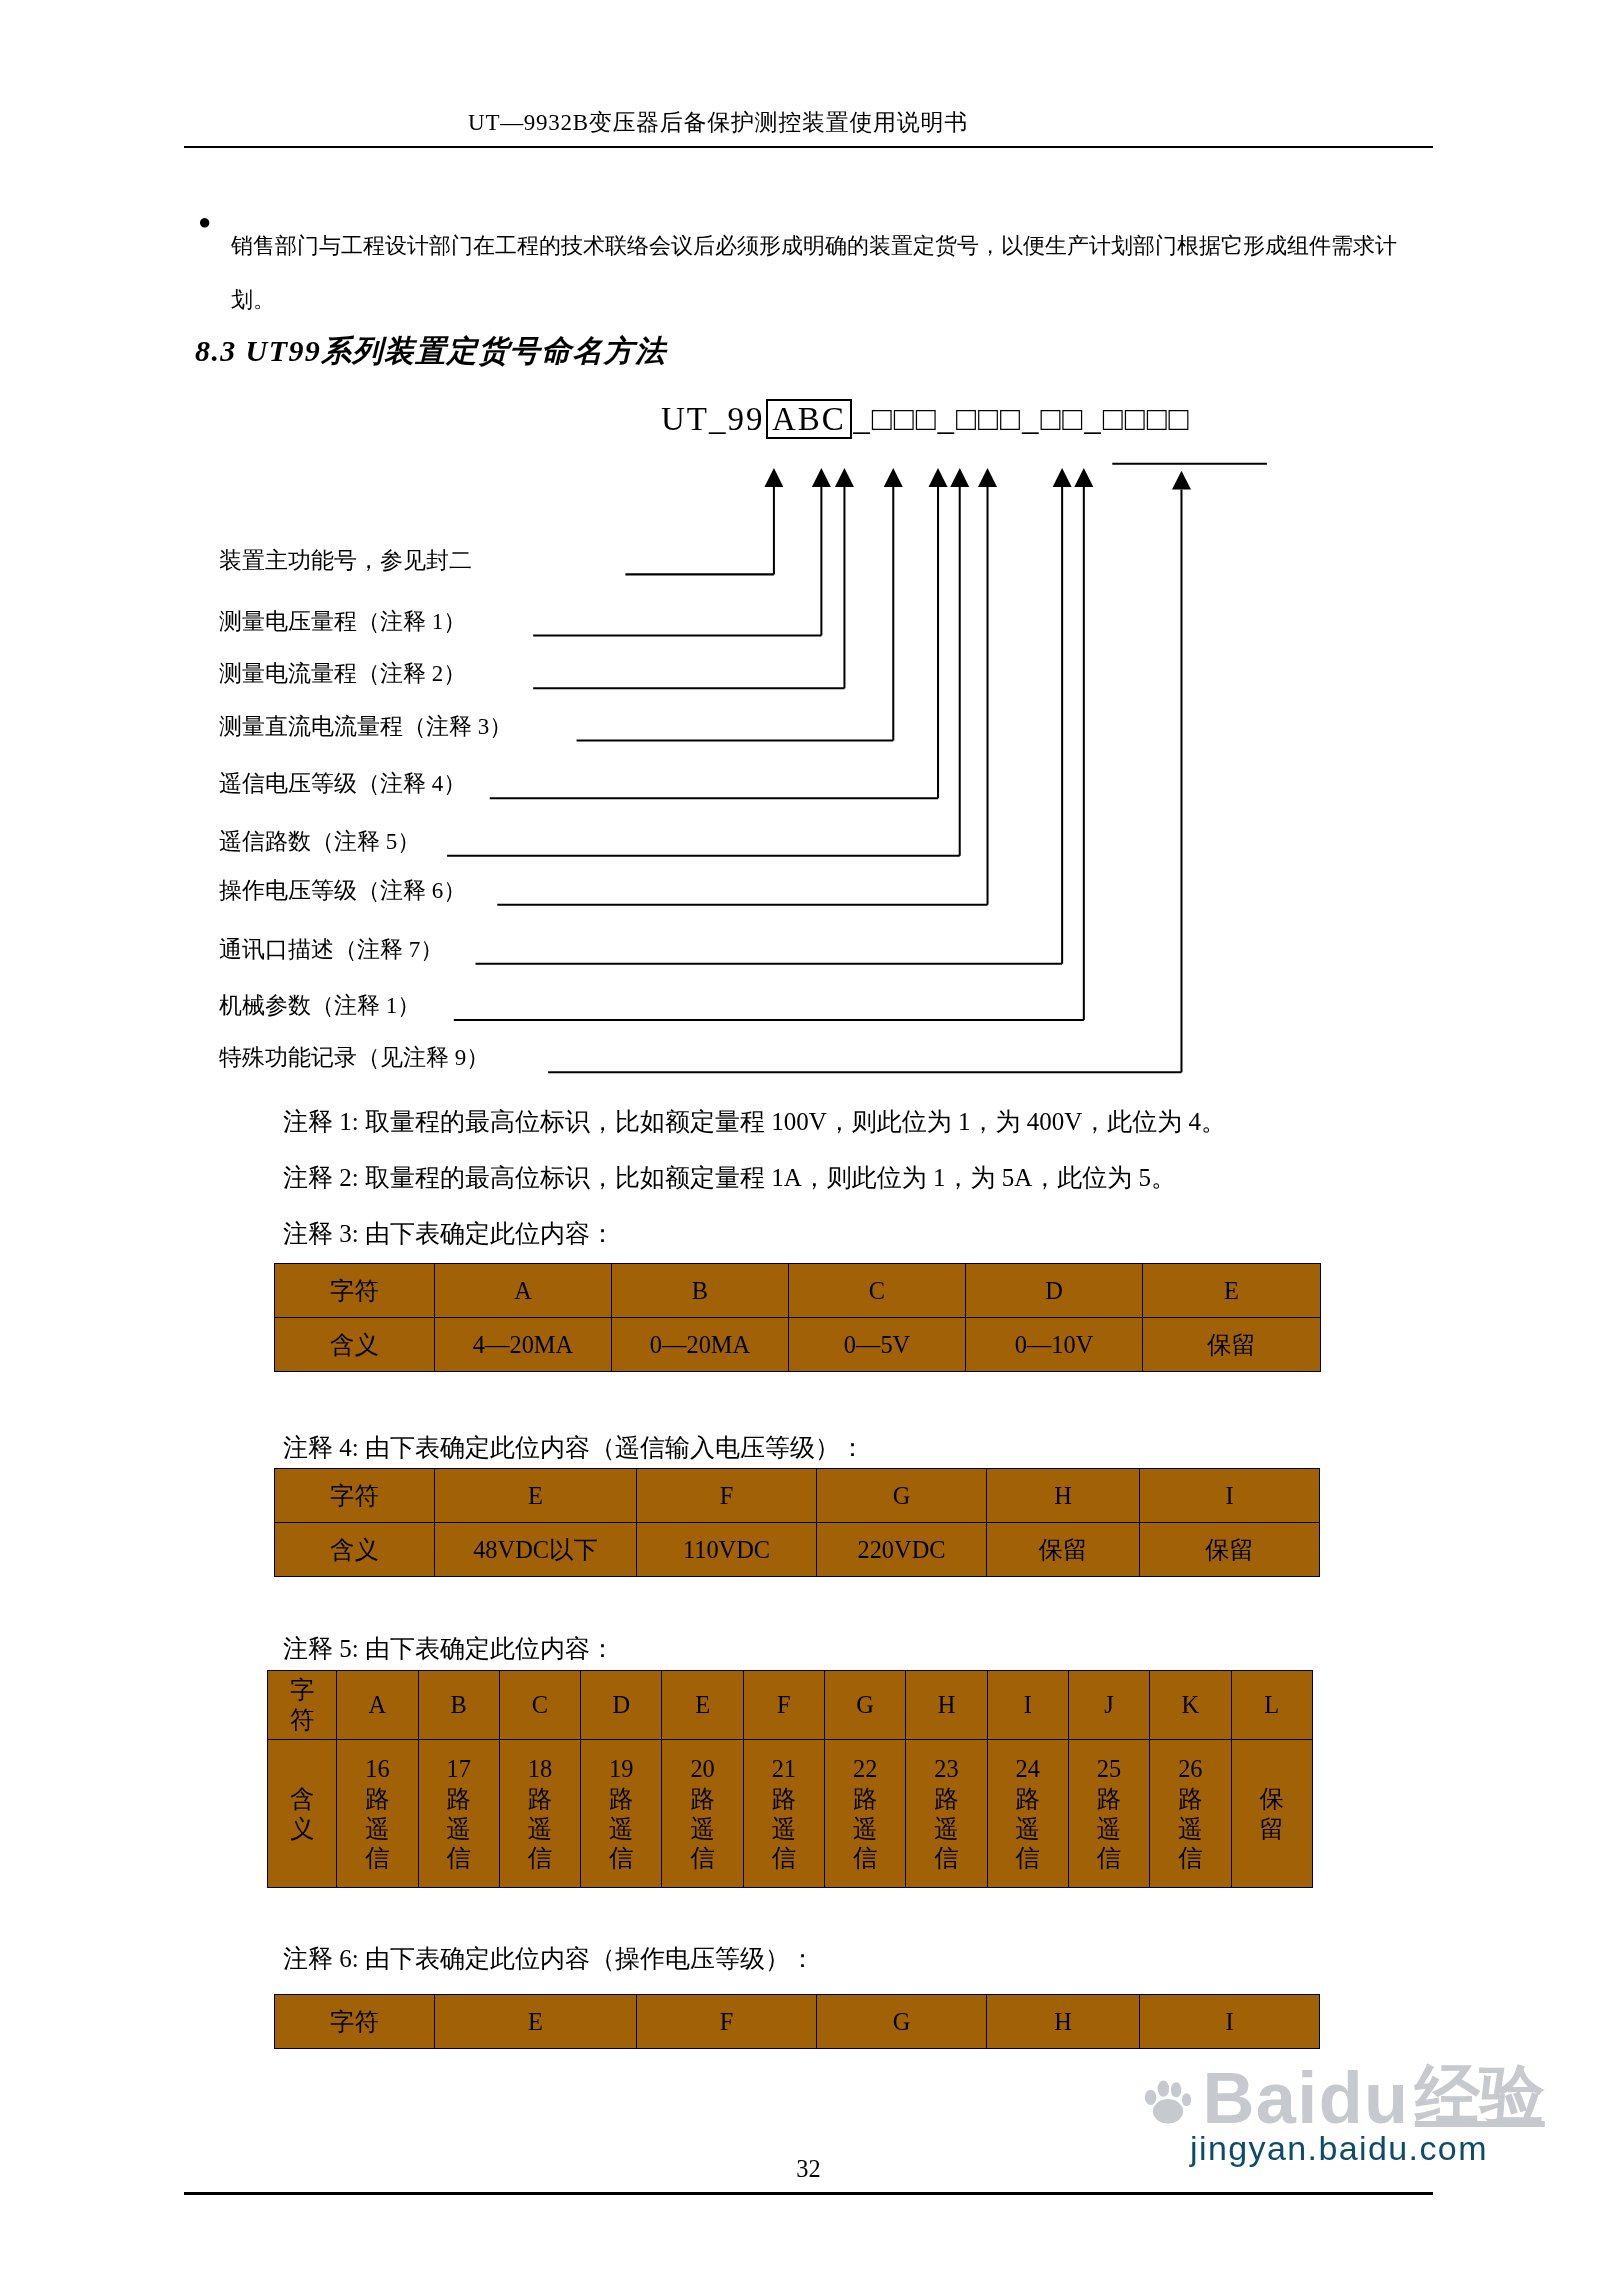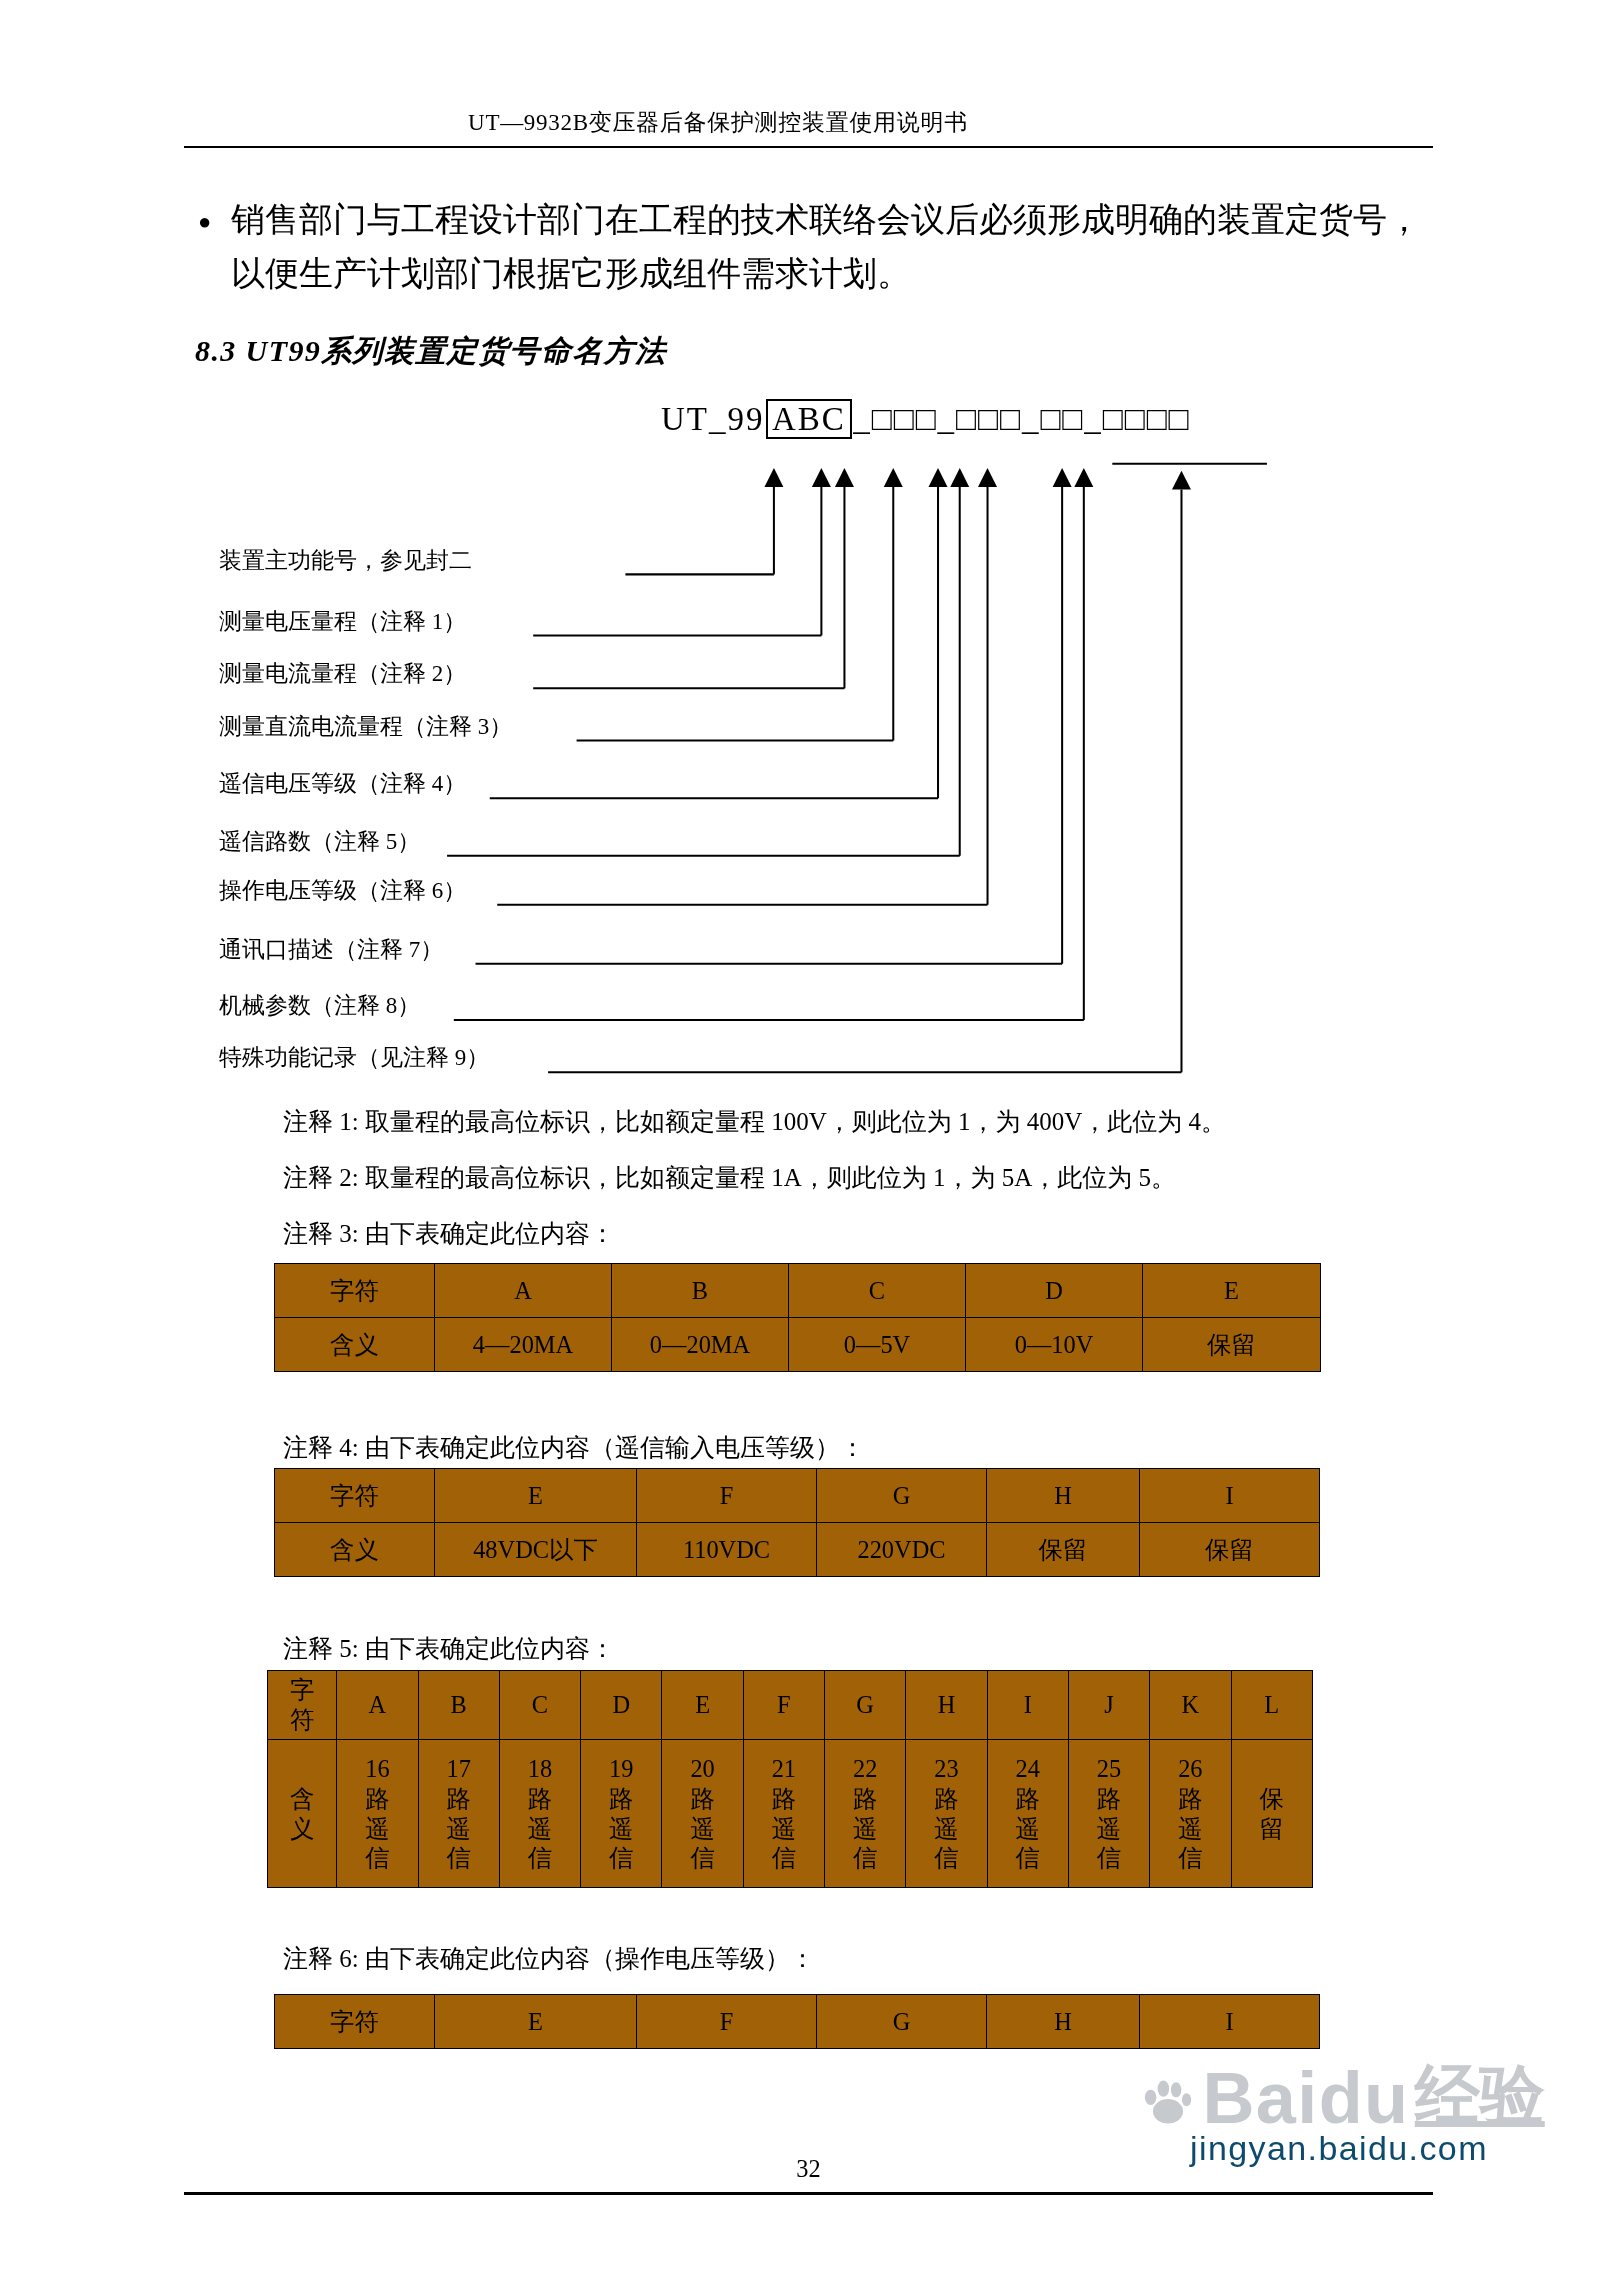--- a/index.html
+++ b/index.html
@@ -5,21 +5,21 @@
   * { margin:0; padding:0; box-sizing:border-box; }
   html, body { width:1617px; height:2284px; background:#ffffff; }
   body { font-family:"Liberation Serif","DejaVu Serif",serif; color:#000; position:relative; overflow:hidden; }
 
   .header-title { position:absolute; top:107px; left:0; width:1436px; text-align:center; font-size:23px; letter-spacing:0.7px; }
   .rule { position:absolute; left:184px; width:1249px; background:#000; }
   .rule-top { top:146px; height:2px; }
   .rule-bottom { top:2192px; height:2.7px; }
 
   .bullet { position:absolute; left:198px; top:209px; font-size:22px; }
-  .intro-text { position:absolute; left:231px; top:193px; width:1197px; font-size:34px; line-height:54px; }
+  .intro-text { position:absolute; left:231px; top:219px; width:1197px; font-size:22px; line-height:54px; }
 
   .section-heading { position:absolute; left:195px; top:331px; font-size:30px; font-weight:bold; letter-spacing:1.4px;font-style:italic; }
 
   .order-code { position:absolute; left:661px; top:401px; font-size:33px; letter-spacing:2px; white-space:nowrap; }
   .order-code .boxed { border:2px solid #000; padding:0 4.1px; margin:0 1.4px; }
 
   .diagram-svg { position:absolute; left:0; top:0; width:1617px; height:2284px; pointer-events:none; }
   .dlabel { position:absolute; left:219px; font-size:23px; white-space:nowrap; }
 
   .note { position:absolute; left:283px; font-size:25px; white-space:nowrap; }
@@ -92,21 +92,21 @@
   </svg>
 
   <div class="dlabel" style="top:545px">装置主功能号，参见封二</div>
   <div class="dlabel" style="top:606px">测量电压量程（注释 1）</div>
   <div class="dlabel" style="top:658px">测量电流量程（注释 2）</div>
   <div class="dlabel" style="top:711px">测量直流电流量程（注释 3）</div>
   <div class="dlabel" style="top:768px">遥信电压等级（注释 4）</div>
   <div class="dlabel" style="top:826px">遥信路数（注释 5）</div>
   <div class="dlabel" style="top:875px">操作电压等级（注释 6）</div>
   <div class="dlabel" style="top:934px">通讯口描述（注释 7）</div>
-  <div class="dlabel" style="top:990px">机械参数（注释 8）</div>
+  <div class="dlabel" style="top:990px">机械参数（注释 1）</div>
   <div class="dlabel" style="top:1042px">特殊功能记录（见注释 9）</div>
 
   <div class="note" style="top:1105px">注释 1: 取量程的最高位标识，比如额定量程 100V，则此位为 1，为 400V，此位为 4。</div>
   <div class="note" style="top:1161px">注释 2: 取量程的最高位标识，比如额定量程 1A，则此位为 1，为 5A，此位为 5。</div>
   <div class="note" style="top:1217px">注释 3: 由下表确定此位内容：</div>
 
   <table class="doc" style="left:274px; top:1263px; width:1046px;">
     <colgroup>
         <col style="width:160px">
         <col style="width:177px">

